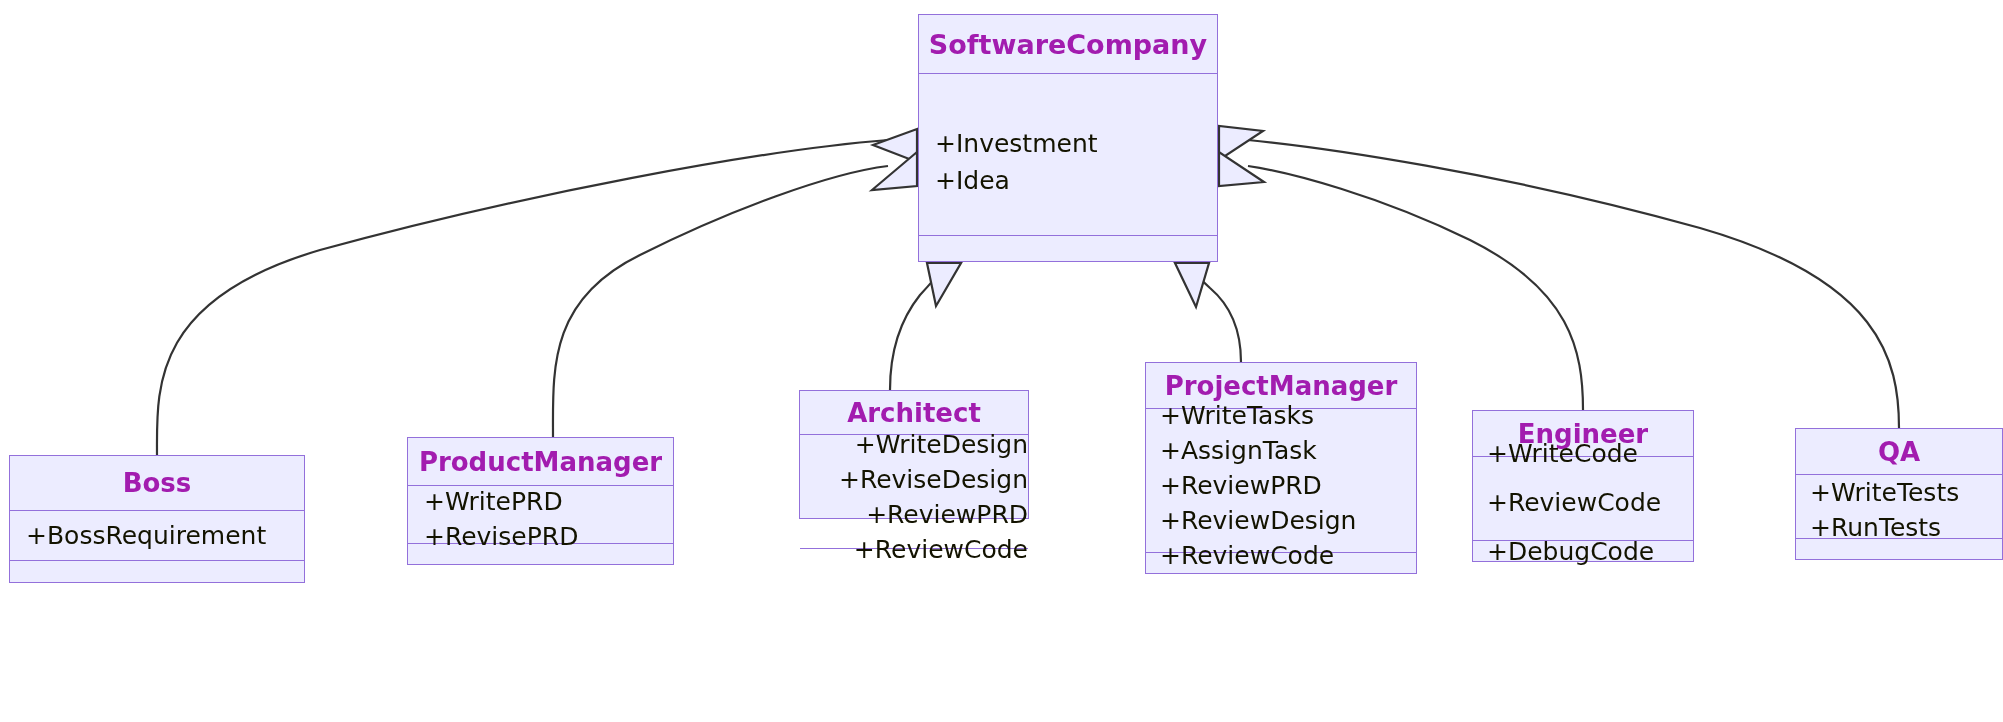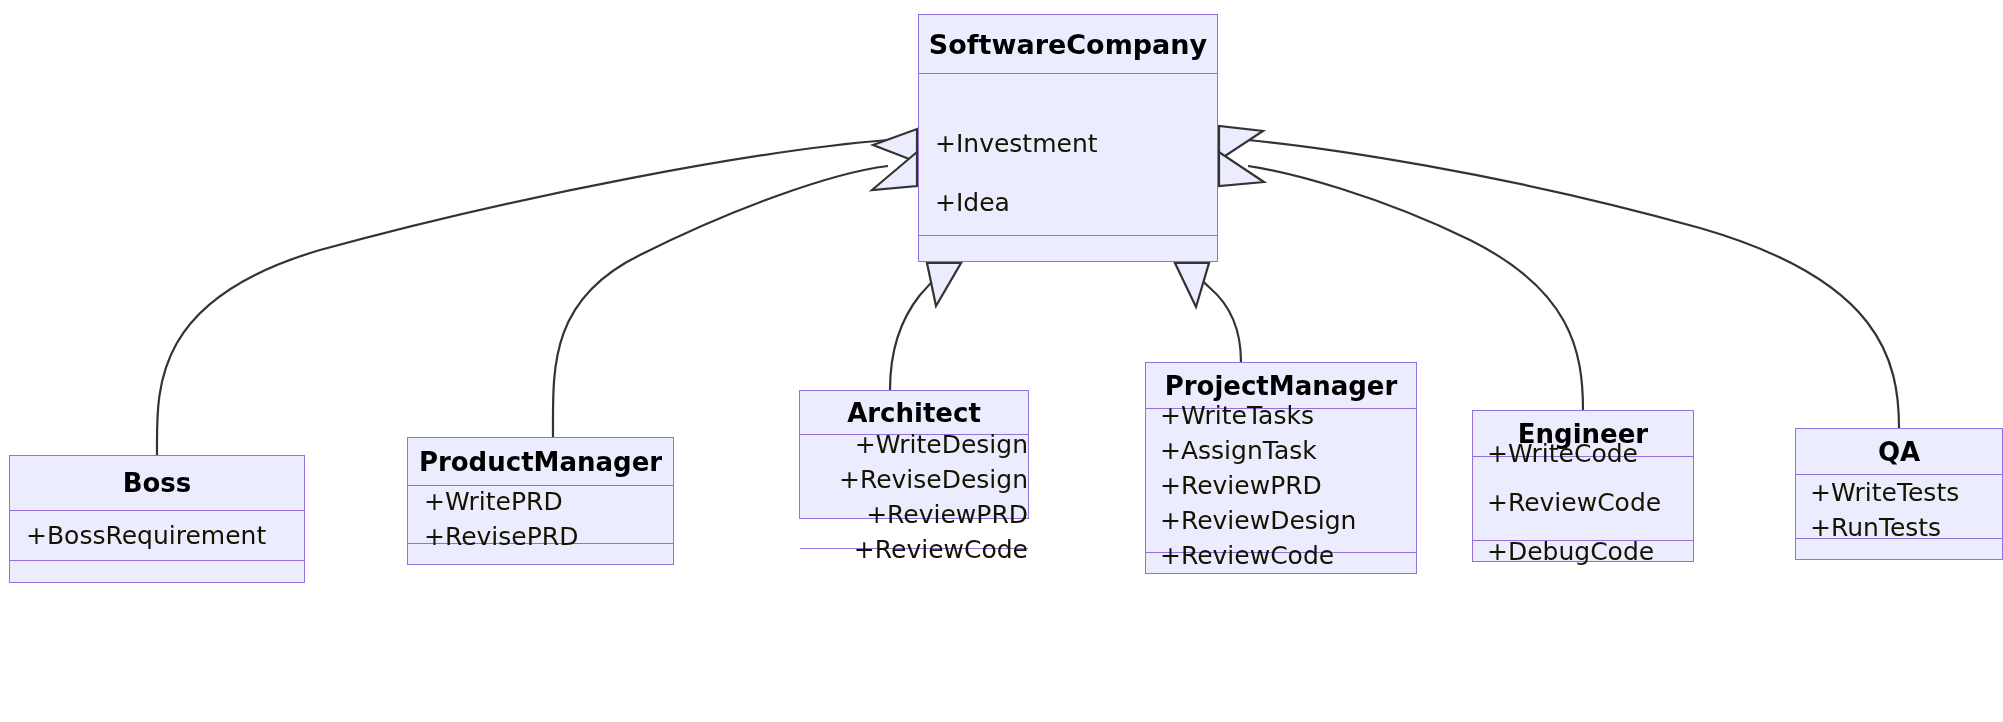--- a/index.html
+++ b/index.html
@@ -4,32 +4,32 @@
 <title>UML Class Diagram</title>
 <style>
   html,body{margin:0;padding:0;background:#ffffff;}
   body{font-family:"DejaVu Sans","Liberation Sans",sans-serif;}
   #canvas{position:relative;width:2003px;height:722px;background:#ffffff;overflow:hidden;}
   #edges{position:absolute;left:0;top:0;width:2003px;height:722px;pointer-events:none;}
 
   .uml-class{position:absolute;box-sizing:border-box;background:#ECECFF;
     border:1.6px solid #9370DB;}
   .uml-title{display:flex;align-items:center;justify-content:center;
-    font-weight:bold;color:#000000;box-sizing:border-box;
+    font-weight:bold;color:#a21caf;box-sizing:border-box;
     border-bottom:1.6px solid #9370DB;white-space:nowrap;}
   .uml-attrs{box-sizing:border-box;border-bottom:1.6px solid #9370DB;
     display:flex;flex-direction:column;justify-content:center;}
   .uml-attr{color:#131300;white-space:nowrap;line-height:1.0;}
   .uml-methods{box-sizing:border-box;}
 
   
   #cls-softwarecompany{left:918px;top:14px;width:300px;height:248px;}
   #cls-softwarecompany .uml-title{height:59px;font-size:27px;}
   #cls-softwarecompany .uml-attrs{height:162px;padding:14px 0 0 16px;gap:12px;}
-  #cls-softwarecompany .uml-attr{font-size:25px;margin-top:22px;}
+  #cls-softwarecompany .uml-attr{font-size:25px;}
   #cls-softwarecompany .uml-methods{height:23px;}
 
   #cls-boss{left:9px;top:455px;width:296px;height:128px;}
   #cls-boss .uml-title{height:55px;font-size:26px;}
   #cls-boss .uml-attrs{height:50px;padding-left:16px;}
   #cls-boss .uml-attr{font-size:25px;}
   #cls-boss .uml-methods{height:21px;}
 
   #cls-productmanager{left:407px;top:437px;width:267px;height:128px;}
   #cls-productmanager .uml-title{height:48px;font-size:26px;}

